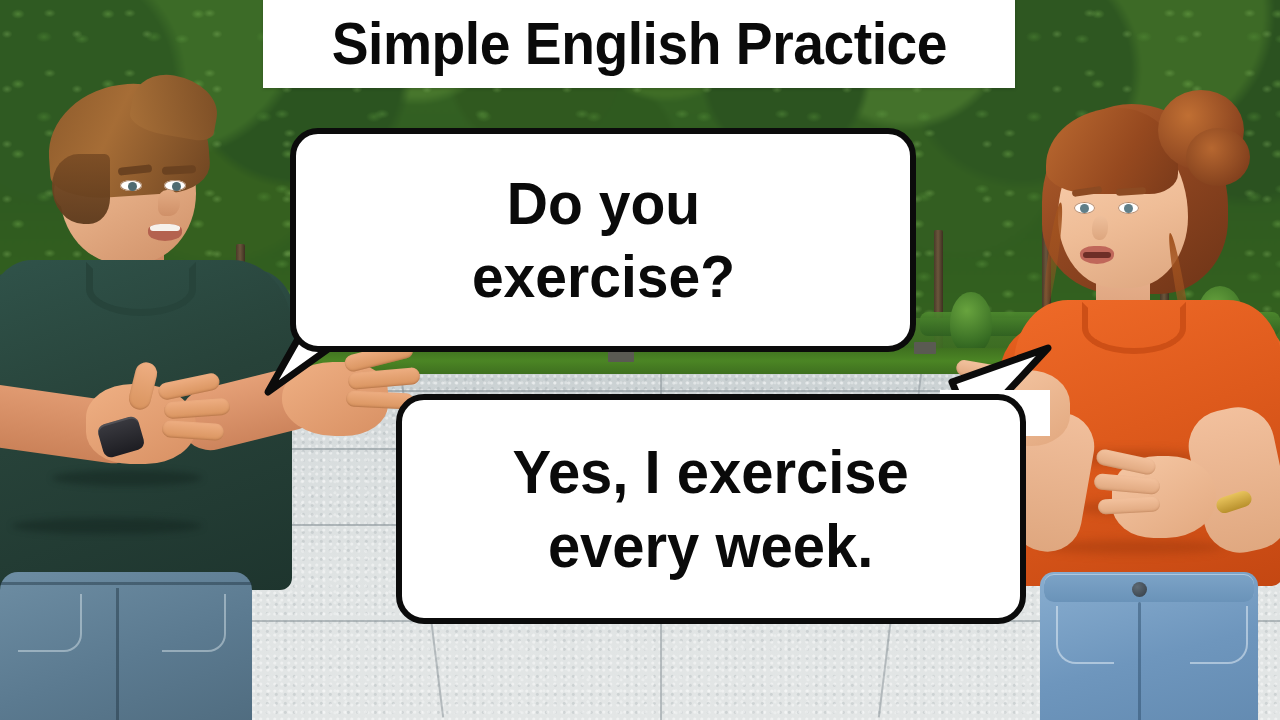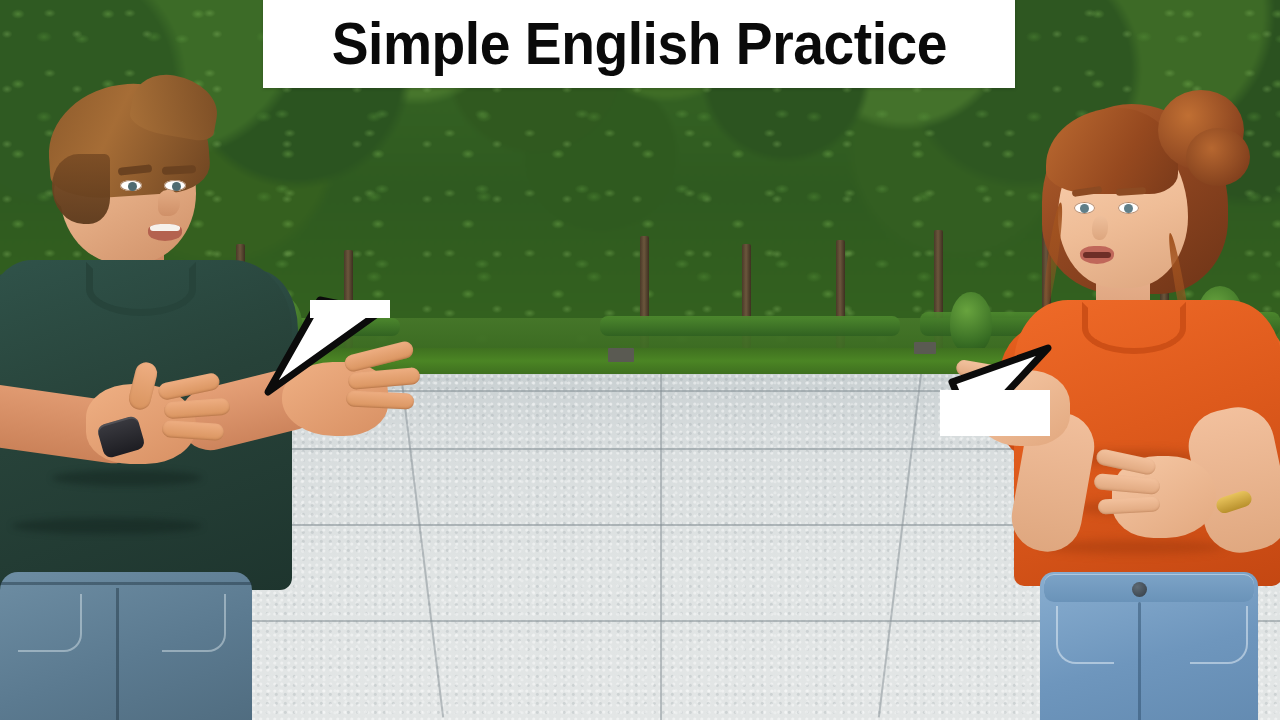--- a/index.html
+++ b/index.html
@@ -604,19 +604,27 @@
   <svg class="tail" id="tail-question" viewBox="0 0 140 110">
     <polygon points="70,0 130,12 18,92" fill="#ffffff" stroke="#0b0b0b" stroke-width="7" stroke-linejoin="round"></polygon>
     <rect x="60" y="0" width="80" height="18" fill="#ffffff"></rect>
   </svg>
 
   <svg class="tail" id="tail-answer" viewBox="0 0 140 110">
     <polygon points="118,18 42,100 22,52" fill="#ffffff" stroke="#0b0b0b" stroke-width="7" stroke-linejoin="round"></polygon>
     <rect x="10" y="60" width="110" height="46" fill="#ffffff"></rect>
   </svg>
 
-
+  <div class="bubble" id="bubble-question">
+    <div class="bubble-text">Do you
+exercise?</div>
+  </div>
+
+  <div class="bubble" id="bubble-answer">
+    <div class="bubble-text">Yes, I exercise
+every week.</div>
+  </div>
 
   <div id="title-banner">
     <div id="title-text">Simple English Practice</div>
   </div>
 
 </div>
 
 </body></html>

